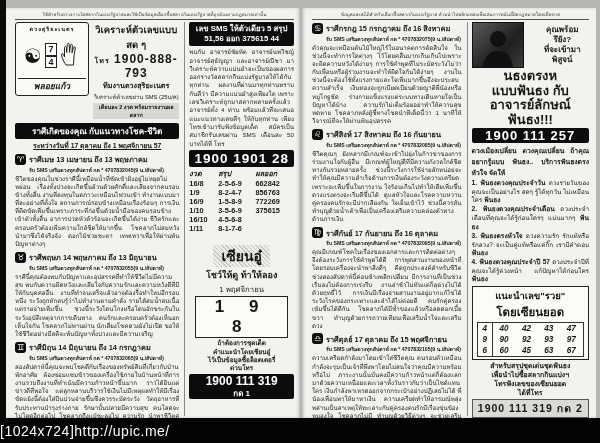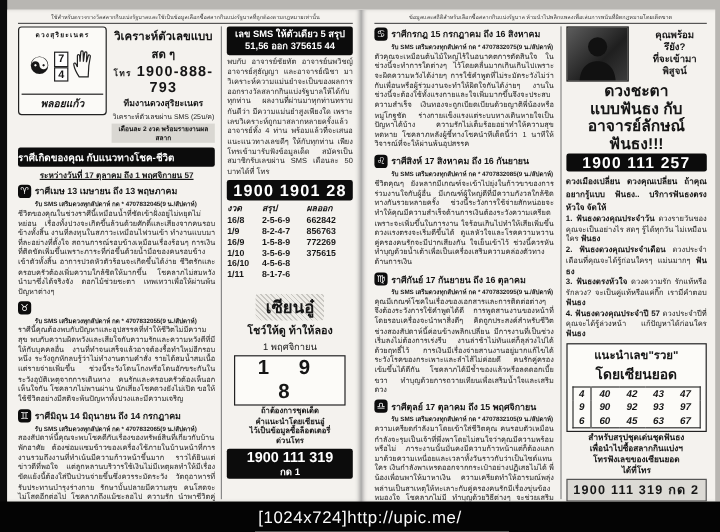--- a/index.html
+++ b/index.html
@@ -1,19 +1,19 @@
 <!DOCTYPE html>
 <html><head>
 <meta charset="utf-8">
 <style>
   *{margin:0;padding:0;box-sizing:border-box}
   html,body{width:600px;height:443px}
   body{position:relative;overflow:hidden;background:#b8b6b2;font-family:"Liberation Sans","DejaVu Sans",sans-serif;color:#161616}
   .edge-left{position:absolute;left:0;top:0;width:6px;height:419px;background:#0b0b0b}
-  .bottom-bar{position:absolute;left:0;top:418px;width:600px;height:25px;background:#040404;color:#fbfbfb;display:flex;align-items:center;justify-content:center;padding-right:0;font-size:14px;letter-spacing:.5px}
+  .bottom-bar{position:absolute;left:0;top:418px;width:600px;height:25px;background:#040404;color:#fbfbfb;display:flex;align-items:center;justify-content:flex-start;padding-right:0;font-size:14px;letter-spacing:.5px}
   .spread{position:absolute;left:6px;top:8px;width:590px;height:410px;background:#f4f2ee;display:flex}
   .page{width:50%;height:100%;padding:3px 7px 2px 9px;display:flex;flex-direction:column;overflow:hidden}
   .page-l{box-shadow:inset -3px 0 4px -2px #8a8a8a}
   .page-r{box-shadow:inset 3px 0 4px -2px #8a8a8a;padding-left:11px}
   .disclaimer{font-size:4.6px;text-align:center;color:#333;border-bottom:1px solid #555;padding-bottom:1px;margin-bottom:2px;white-space:nowrap;overflow:hidden}
   .cols{display:flex;flex:1;gap:5px;min-height:0}
   .colA{width:60%;display:flex;flex-direction:column}
   .colB{width:40%;display:flex;flex-direction:column;border-left:1px solid #888;padding-left:4px}
   .colC{width:55%;display:flex;flex-direction:column}
   .colD{width:45%;display:flex;flex-direction:column;border-left:1px solid #888;padding-left:4px}
@@ -29,21 +29,21 @@
   .bandtxt{flex:1;display:flex;flex-direction:column;align-items:center;text-align:center}
   .bt-title{font-size:9.5px;font-weight:bold}
   .bt-phone{font-size:12px;font-weight:bold;letter-spacing:1px}
   .bt-phone small{font-size:7px;font-weight:bold}
   .bt-sub{font-size:7.2px;font-weight:bold}
   .bt-l3{font-size:5.8px;margin-top:1px}
   .bt-l4{font-size:5.5px;font-weight:bold;background:#d9d7d2;padding:0 3px;margin-top:1px}
   .hotline{font-size:6.3px;font-weight:bold;white-space:nowrap;overflow:hidden;line-height:1.45;display:flex;justify-content:space-between}
   .hotline .ph{font-weight:bold}
   .promo{font-size:6.1px;font-weight:bold;white-space:nowrap;overflow:hidden;margin:1px 0}
-  .banner{background:#0c0c0c;color:#fff;font-weight:bold;font-size:8.2px;text-align:left;padding:1.5px 0;border-radius:2px}
+  .banner{background:#0c0c0c;color:#fff;font-weight:bold;font-size:8.2px;text-align:center;padding:1.5px 0;border-radius:2px}
   .period{font-size:6.8px;font-weight:bold;text-align:center;text-decoration:underline;margin:1px 0 2px}
   .zsec{margin-bottom:3px}
   .zhead{display:flex;align-items:center;gap:3px}
   .zglyph{width:11px;height:11px;background:#0c0c0c;color:#fff;border-radius:3px;display:flex;align-items:center;justify-content:center;font-size:8px;flex:0 0 auto}
   .ztitle{font-size:7.4px;font-weight:bold;white-space:nowrap}
   .zsms{font-size:5.2px;font-weight:bold;margin:.5px 0 1px;padding-left:14px;white-space:nowrap;overflow:hidden}
   .zbody{font-size:6.15px;line-height:1.33;text-align:justify;color:#222}
   .pagefoot{display:flex;justify-content:space-between;align-items:flex-end;margin-top:auto;padding-top:1px}
   
   .smsbox{background:#0c0c0c;color:#fff;text-align:center;font-weight:bold;font-size:7.8px;line-height:1.3;padding:2px 1px;border-radius:2px}
@@ -149,20 +149,21 @@
           <div class="zhead">
               <span class="zglyph">♈</span>
               <span class="ztitle">ราศีเมษ 13 เมษายน ถึง 13 พฤษภาคม</span>
             </div>
           <div class="zsms">รับ SMS เสริมดวงทุกสัปดาห์ กด * 4707832045(9 น./สัปดาห์)</div>
           <div class="zbody">ชีวิตของคุณในช่วงราศีนี้เหมือนน้ำที่ซัดเข้าฝั่งอยู่ไม่หยุดไม่หย่อน เรื่องทั้งปวงจะเกิดขึ้นล้วนด้วยศักดิ์และเสียงจากคนรอบข้างทั้งสิ้น งานที่ลงทุนในสภาวะเหมือนไฟวนเข้า ทำงานแบบมาที่ละอย่างที่ตั้งใจ สถานการณ์รอบข้างเหมือนเรื่องร้อนๆ การเงินที่ติดขัดเพิ่มขึ้นเพราะภาระที่ก่อขึ้นด้วยน้ำมือของคนรอบข้างเข้าตัวทั้งสิ้น อาการปวดหัวตัวร้อนจะเกิดขึ้นได้ง่าย ชีวิตรักและครอบครัวต้องเพิ่มความใกล้ชิดให้มากขึ้น โชคลาภไม่สมหวัง นำมาซึ่งได้จริงจัง ดอกไม้ช่วยชะตา เทพเทวาเพื่อให้ผ่านพ้นปัญหาต่างๆ</div>
         </div>
         <div class="zsec">
           <div class="zhead">
               <span class="zglyph">♉</span>
+              <span class="ztitle">ราศีพฤษภ 14 พฤษภาคม ถึง 13 มิถุนายน</span>
             </div>
           <div class="zsms">รับ SMS เสริมดวงทุกสัปดาห์ กด * 4707832055(9 น./สัปดาห์)</div>
           <div class="zbody">ราศีนี้คุณต้องพบกับปัญหาและอุปสรรคที่ทำให้ชีวิตไม่มีความสุข พบกับความผิดหวังและเสียใจกับความรักและความหวังดีที่มีให้กับบุคคลอื่น งานที่ทำจนเสร็จแล้วอาจต้องรื้อทำใหม่อีกรอบหนึ่ง ระวังถูกหักลบรู้ว่าไม่ทำงานตามคำสั่ง รายได้สมน้ำสมเนื้อแต่รายจ่ายเพิ่มขึ้น ช่วงนี้ระวังโดนโกงหรือโดนอักขระกันใน ระวังอุบัติเหตุจากการเดินทาง คนรักและครอบครัวต้องเห็นอกเห็นใจกัน โชคลาภไม่พานผ่าน นักเสี่ยงโชคดวงยังไม่เปิด ขอให้ใช้ชีวิตอย่างมีสติจะพ้นปัญหาทั้งปวงและมีความเจริญ</div>
         </div>
         <div class="zsec">
           <div class="zhead">
               <span class="zglyph">♊</span>
               <span class="ztitle">ราศีมิถุน 14 มิถุนายน ถึง 14 กรกฎาคม</span>
             </div>
           <div class="zsms">รับ SMS เสริมดวงทุกสัปดาห์ กด * 4707832065(9 น./สัปดาห์)</div>
@@ -290,21 +291,21 @@
               </svg>
           </div>
           <div class="adcap">
             <div>คุณพร้อม</div>
             <div>รึยัง?</div>
             <div>ที่จะเข้ามา</div>
             <div>พิสูจน์</div>
           </div>
         </div>
         <div class="adhead">
-          <div>ดวงชะตา</div>
+          <div>นธงตรงห</div>
           <div>แบบฟันธง กับ</div>
           <div>อาจารย์ลักษณ์</div>
           <div>ฟันธง!!!</div>
         </div>
         <div class="adphone">1900 111 257</div>
         <div class="adintro">ดวงเมืองเปลี่ยน ดวงคุณเปลี่ยน ถ้าคุณอยากรู้แบบ ฟันธง.. บริการฟันธงตรงหัวใจ จัดให้</div>
 
         <div class="aditem"><b>1.</b> <b>ฟันธงดวงคุณประจำวัน</b> <span>ดวงรายวันของคุณจะเป็นอย่างไร สดๆ รู้ได้ทุกวัน ไม่เหมือนใคร</span> <b>ฟันธง</b></div>
         <div class="aditem"><b>2.</b> <b>ฟันธงดวงคุณประจำเดือน</b> <span>ดวงประจำเดือนที่คุณจะได้รู้ก่อนใครๆ แม่นมากๆ</span> <b>ฟันธง</b></div>
         <div class="aditem"><b>3.</b> <b>ฟันธงตรงหัวใจ</b> <span>ดวงความรัก รักแท้หรือรักลวง? จะเป็นคู่แท้หรือแค่กิ๊ก เรามีคำตอบ</span> <b>ฟันธง</b></div>

